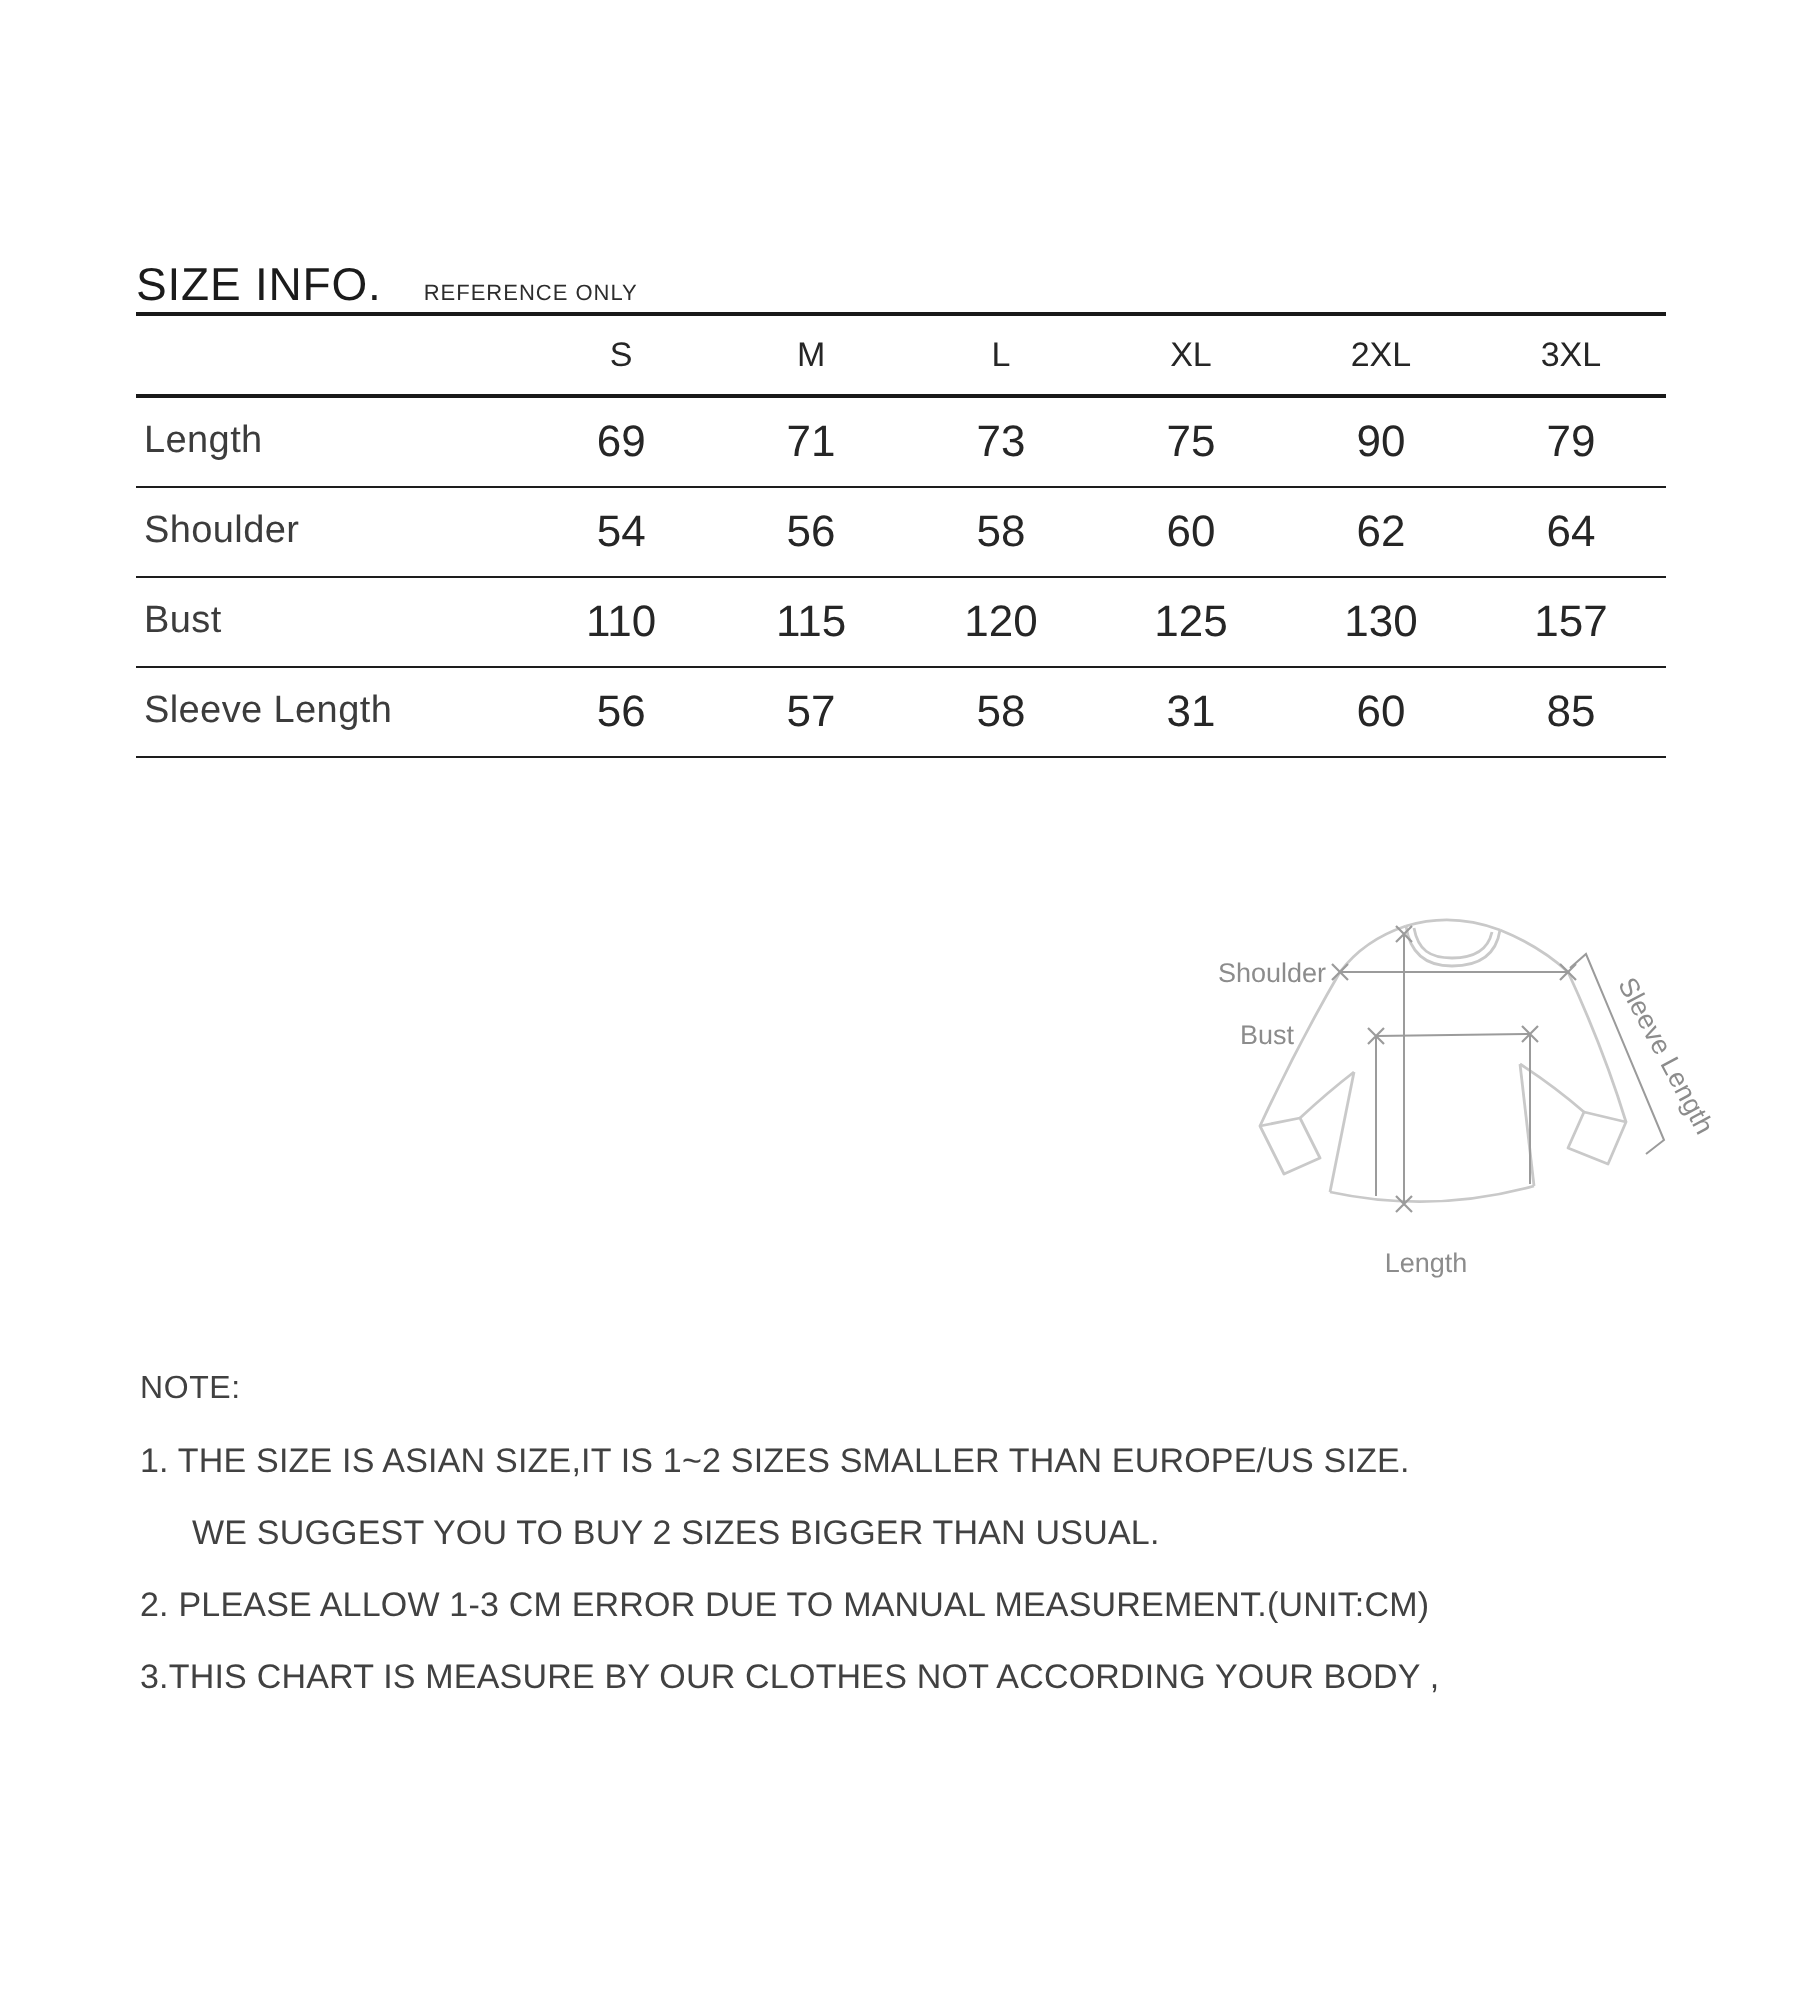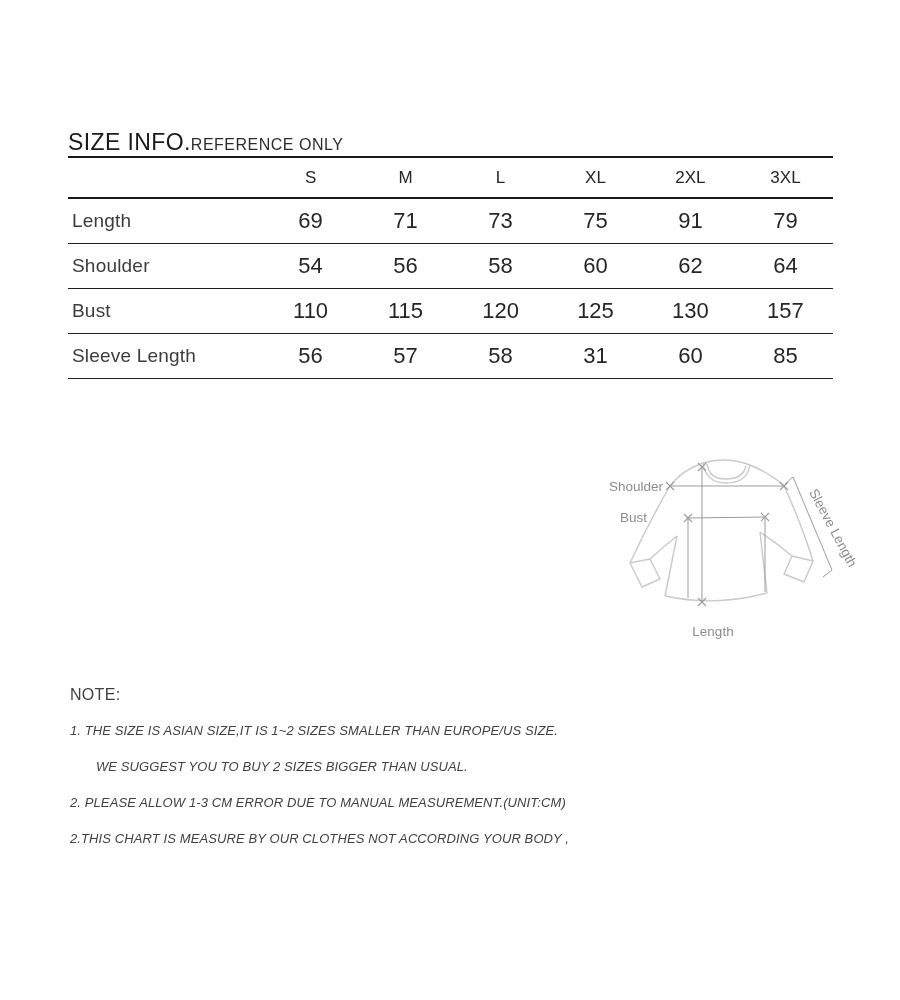--- a/index.html
+++ b/index.html
@@ -7,21 +7,21 @@
     width: 900px; height: 1000px;
     background: #ffffff;
     font-family: "Liberation Sans", sans-serif;
     position: relative;
     overflow: hidden;
   }
 
   
   .title-row { position: absolute; left: 68px; top: 129px; white-space: nowrap; }
   .title { font-size: 23px; color: #1b1b1b; letter-spacing: 0.4px; }
-  .subtitle { font-size: 16px; color: #2d2d2d; margin-left: 0; letter-spacing: 0.5px; }
+  .subtitle { font-size: 11px; color: #2d2d2d; margin-left: 21px; letter-spacing: 0.5px; }
 
   
   table.size-table {
     position: absolute; left: 68px; top: 156px; width: 765px;
     border-collapse: collapse; table-layout: fixed;
     border-top: 2px solid #191919;
   }
   table.size-table col.c-label { width: 25.5%; }
   table.size-table col.c-val   { width: 12.416%; }
   table.size-table thead tr { height: 41px; }
@@ -46,21 +46,21 @@
   .xmark   { stroke: var(--measure-line, #9a9a9a); fill: none; stroke-width: 1.1; }
   .diagram-label {
     fill: var(--label-text, #8c8c8c);
     font-family: "Liberation Sans", sans-serif;
     font-size: 13.5px;
   }
 
   
   .notes { position: absolute; left: 70px; top: 677px; width: 800px; color: #414141; }
   .notes .heading { font-size: 16px; line-height: 36px; letter-spacing: 0.3px; }
-  .note-line { font-size: 13px; line-height: 36px; white-space: nowrap; letter-spacing: 0.1px; font-style: italic; }
+  .note-line { font-size: 17px; line-height: 36px; white-space: nowrap; letter-spacing: 0.1px; }
   .note-line.indent { padding-left: 26px; }
 </style>
 </head>
 <body>
 
 <div class="title-row">
   <span class="title">SIZE INFO.</span><span class="subtitle">REFERENCE ONLY</span>
 </div>
 
 <table class="size-table">
@@ -84,21 +84,21 @@
       <th>3XL</th>
     </tr>
   </thead>
   <tbody>
     <tr>
       <th>Length</th>
       <td>69</td>
       <td>71</td>
       <td>73</td>
       <td>75</td>
-      <td>91</td>
+      <td>90</td>
       <td>79</td>
     </tr>
     <tr>
       <th>Shoulder</th>
       <td>54</td>
       <td>56</td>
       <td>58</td>
       <td>60</td>
       <td>62</td>
       <td>64</td>
@@ -158,14 +158,14 @@
   <text class="diagram-label" x="55" y="92" text-anchor="end">Bust</text>
   <text class="diagram-label" text-anchor="middle" transform="translate(237,100) rotate(62)">Sleeve Length</text>
   <text class="diagram-label" x="121" y="206" text-anchor="middle">Length</text>
 </svg>
 
 <div class="notes">
   <div class="heading">NOTE:</div>
   <div class="note-line">1. THE SIZE IS ASIAN SIZE,IT IS 1~2 SIZES SMALLER THAN EUROPE/US SIZE.</div>
   <div class="note-line indent">WE SUGGEST YOU TO BUY 2 SIZES BIGGER THAN USUAL.</div>
   <div class="note-line">2. PLEASE ALLOW 1-3 CM ERROR DUE TO MANUAL MEASUREMENT.(UNIT:CM)</div>
-  <div class="note-line">2.THIS CHART IS MEASURE BY OUR CLOTHES NOT ACCORDING YOUR BODY ,</div>
+  <div class="note-line">3.THIS CHART IS MEASURE BY OUR CLOTHES NOT ACCORDING YOUR BODY ,</div>
 </div>
 
 </body></html>

